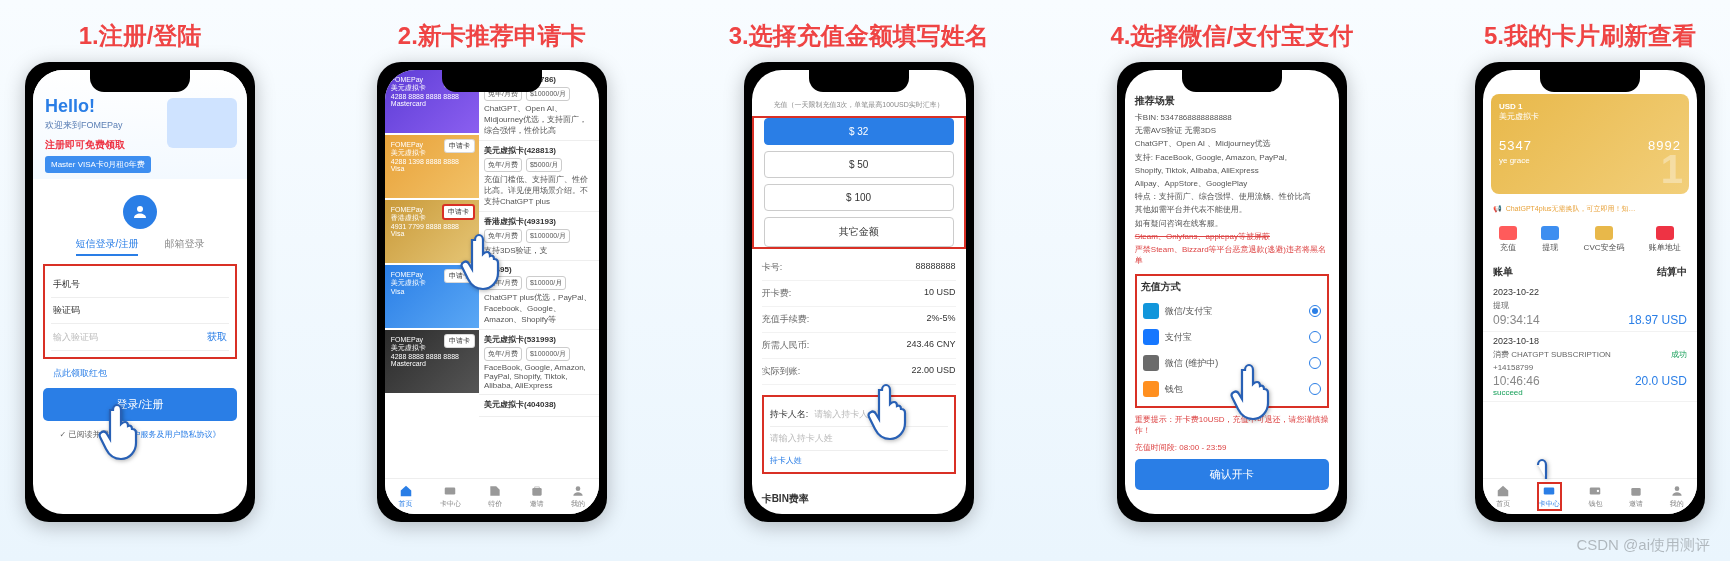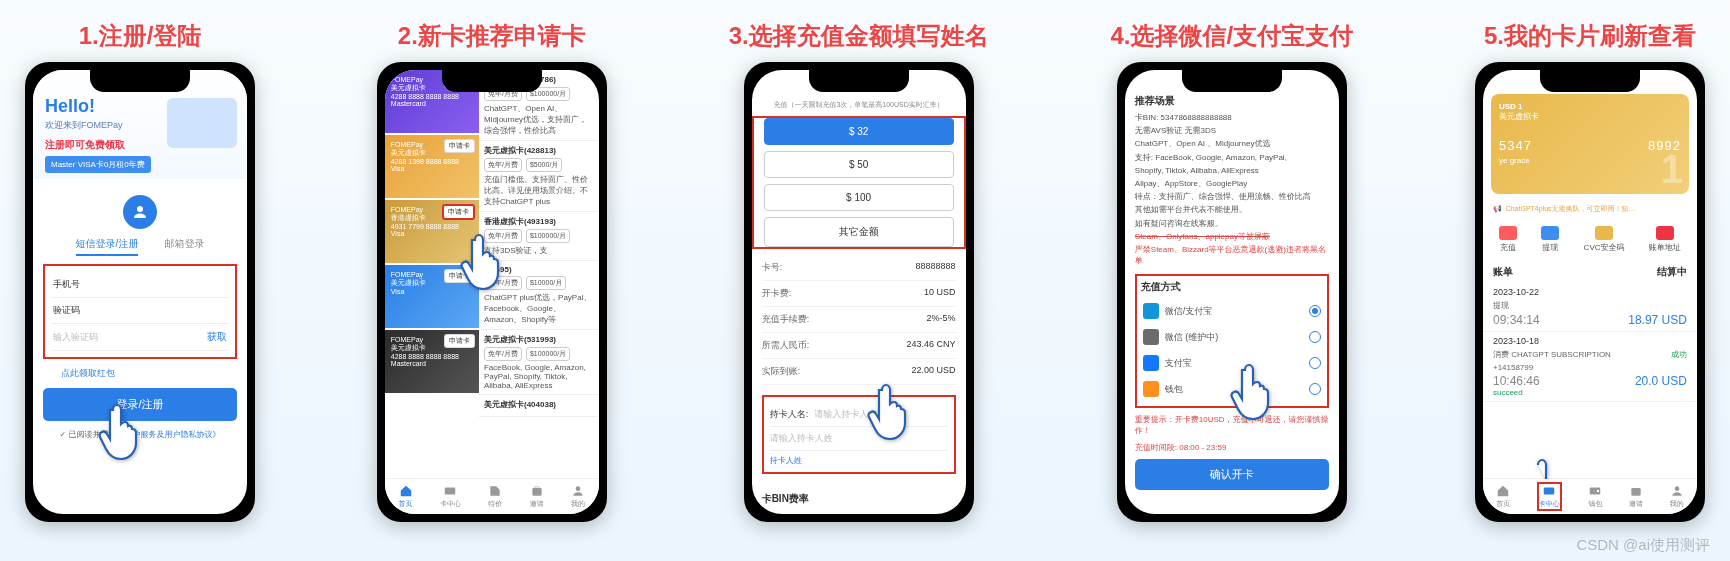--- a/index.html
+++ b/index.html
@@ -23,21 +23,21 @@
 .s1-ill{position:absolute;right:10px;top:28px;width:70px;height:50px;background:#cfe3ff;border-radius:6px}
 .s1-avatar{width:34px;height:34px;background:#2a7ee6;border-radius:50%;margin:16px auto 8px;display:flex;align-items:center;justify-content:center;color:#fff}
 .s1-tabs{display:flex;justify-content:center;gap:26px;font-size:10px;margin-bottom:8px}
 .s1-tab.on{color:#2a7ee6;border-bottom:2px solid #2a7ee6;padding-bottom:3px}
 .s1-tab{color:#888}
 .s1-form{margin:0 10px;border:2px solid #d93025;padding:6px}
 .s1-row{border-bottom:1px solid #eee;padding:6px 2px;display:flex;align-items:center;gap:6px;font-size:9px}
 .s1-label{color:#333}
 .s1-ph{color:#bbb}
 .s1-get{color:#2a7ee6;margin-left:auto;font-size:10px}
-.s1-links{display:flex;justify-content:space-between;padding:8px 28px;font-size:9px;color:#2a7ee6}
+.s1-links{display:flex;justify-content:space-between;padding:8px 20px;font-size:9px;color:#2a7ee6}
 .s1-btn{margin:0 10px;background:#2a7ee6;color:#fff;text-align:center;padding:9px;border-radius:5px;font-size:11px}
 .s1-agree{text-align:center;font-size:8px;color:#666;padding:8px 6px}
 .s1-agree a{color:#2a7ee6}
 
 
 .s2-head{display:flex;justify-content:space-between;padding:24px 8px 4px;font-size:10px}
 .s2-body{display:flex;height:calc(100% - 70px);overflow:hidden}
 .s2-cards{width:44%;overflow:hidden}
 .card{height:65px;padding:6px;color:#fff;font-size:7px;position:relative;border-bottom:2px solid #fff}
 .card .apply{position:absolute;top:4px;right:4px;background:#fff;color:#333;font-size:7px;padding:1px 4px;border-radius:3px;border:1px solid rgba(0,0,0,.15)}
@@ -360,27 +360,27 @@
 <div class="s4-p s4-strike">Steam、Onlyfans、applepay等被屏蔽</div>
 <div class="s4-p s4-red">严禁Steam、Bizzard等平台恶意退款(逃避)违者将黑名单</div>
 <div class="s4-pay">
 <div class="s4-pt">充值方式</div>
 <div class="s4-opt">
                 <span class="ic" style="background:#1296db"></span>
                 <span>微信/支付宝</span>
                 <span class="s4-radio on"></span>
               </div>
 <div class="s4-opt">
+                <span class="ic" style="background:#1677ff"></span>
+                <span>支付宝</span>
+                <span class="s4-radio"></span>
+              </div>
+<div class="s4-opt">
                 <span class="ic" style="background:#6b6b6b"></span>
                 <span>微信 (维护中)</span>
-                <span class="s4-radio"></span>
-              </div>
-<div class="s4-opt">
-                <span class="ic" style="background:#1677ff"></span>
-                <span>支付宝</span>
                 <span class="s4-radio"></span>
               </div>
 <div class="s4-opt">
                 <span class="ic" style="background:#ff8f1f"></span>
                 <span>钱包</span>
                 <span class="s4-radio"></span>
               </div>
 </div>
 <div class="s4-warn">重要提示：开卡费10USD，充值不可退还，请您谨慎操作！</div>
 <div class="s4-time">充值时间段: 08:00 - 23:59</div>

